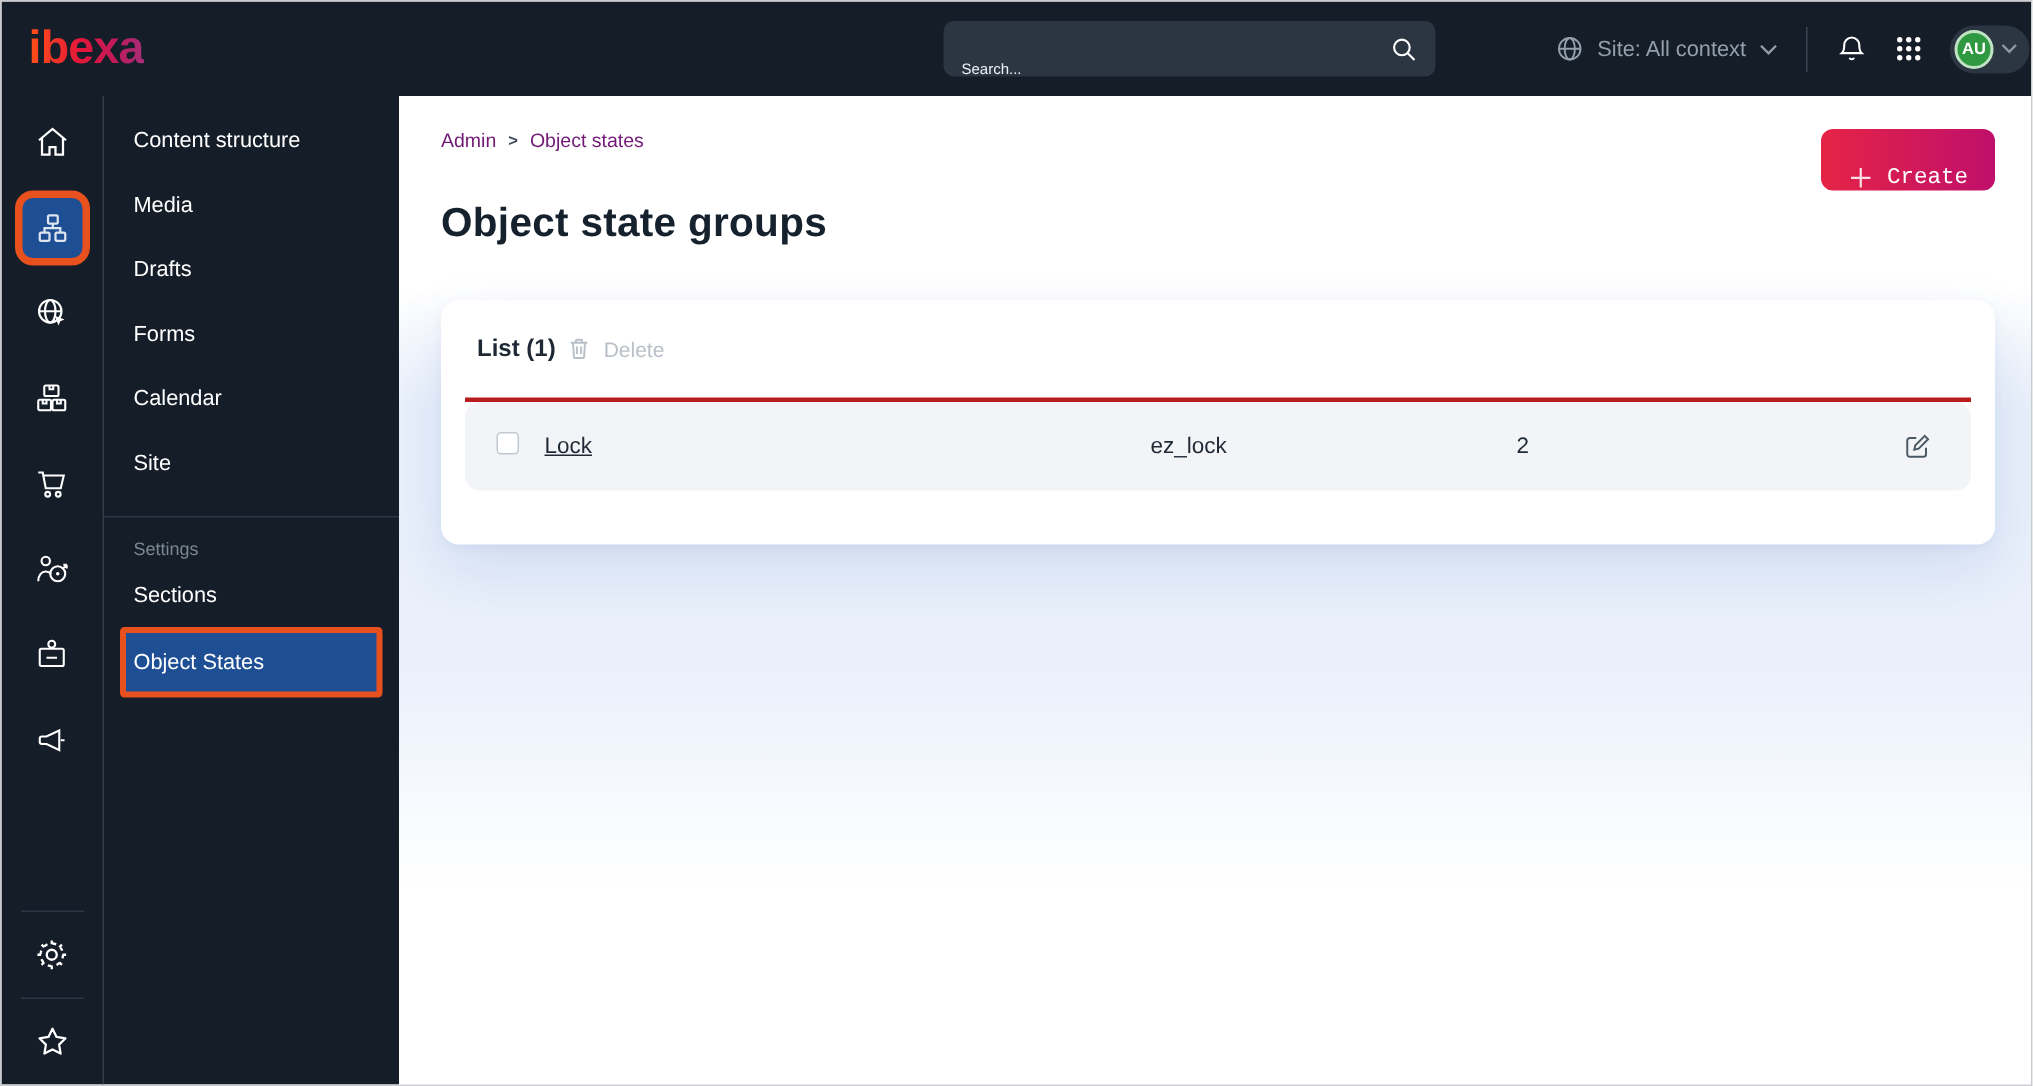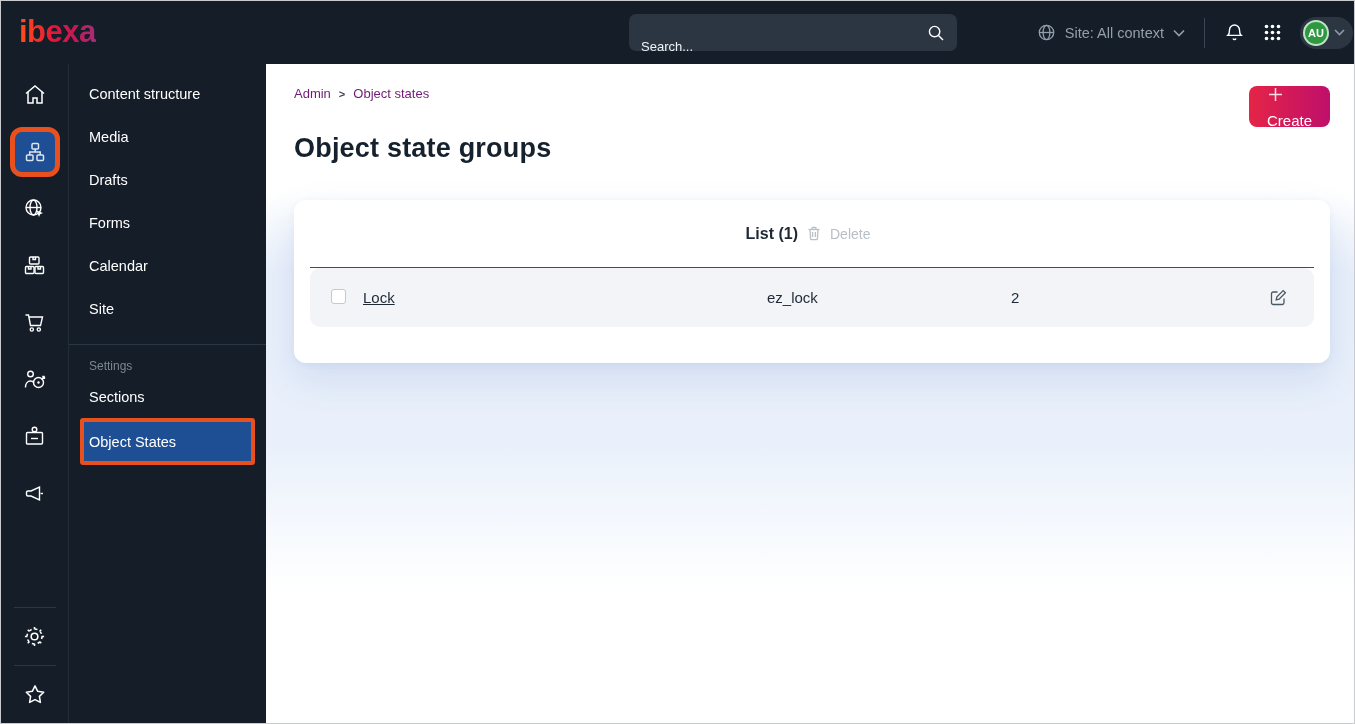--- a/index.html
+++ b/index.html
@@ -6,21 +6,21 @@
   html,body { font-family:"Liberation Sans", sans-serif; background:#e9e9e9; }
   .frame { width:1355px; height:724px; background:#fff; border:1px solid #c9cbcf; overflow:hidden; display:flex; flex-direction:column; }
 
   
   .topbar { position:relative; height:63px; background:#141d28; flex:0 0 63px; }
   .logo { position:absolute; left:18px; top:12px; font-size:31px; font-weight:800; letter-spacing:-.5px;
           background:linear-gradient(90deg,#ff5117 0%,#e4163a 45%,#c01a5a 75%,#a62d77 100%);
           -webkit-background-clip:text; background-clip:text; color:transparent; line-height:38px; }
   .search-wrap { position:absolute; left:628px; top:13px; width:328px; height:37px; background:#2b3642; border-radius:7px;
                  display:flex; align-items:center; padding:0 12px; }
-  .search-wrap input { flex:1; background:transparent; border:none; outline:none; color:#fff; font-size:13px; font-family:inherit;margin-top:28px; }
+  .search-wrap input { flex:1; background:transparent; border:none; outline:none; color:#fff; font-size:10px; font-family:inherit;margin-top:28px; }
   .search-wrap input::placeholder { color:#f0f3f6; opacity:1; }
   .tb-right { position:absolute; right:1px; top:0; height:63px; display:flex; align-items:center; }
   .site-context { display:flex; align-items:center; gap:9px; color:#93a0ab; font-size:14.5px; cursor:pointer; }
   .tb-divider { width:1px; height:30px; background:#3a4654; margin:0 19px; }
   .tb-icon-btn { background:none; border:none; color:#fff; cursor:pointer; display:flex; align-items:center; padding:0; margin-right:18px; }
   .avatar-pill { display:flex; align-items:center; gap:5px; background:#2b3642; border-radius:16px; padding:3px 8px 3px 3px; cursor:pointer; }
   .avatar-circle { width:26px; height:26px; border-radius:50%; background:#2e9940; border:2px solid #bfe3c3; color:#fff;
                    font-size:11px; font-weight:700; display:flex; align-items:center; justify-content:center; }
 
   
@@ -43,28 +43,28 @@
 
   
   .content { flex:1; position:relative; background:#fff; padding:22px 24px 0 28px; overflow:hidden; }
   .content::before { content:""; position:absolute; left:0; right:0; top:128px; height:400px; z-index:0;
     background:linear-gradient(180deg, rgba(233,240,251,0) 0%, #e9f0fb 20%, #e9f0fb 62%, rgba(233,240,251,0) 100%); }
   .content-header { position:relative; z-index:1; display:flex; justify-content:space-between; align-items:flex-start; }
   .breadcrumb { font-size:13px; color:#98a0a9; display:flex; align-items:center; gap:8px; }
   .breadcrumb .sep { color:#3c4956; font-weight:700; font-size:11px; }
   .breadcrumb a { color:#701a75; text-decoration:none; cursor:pointer; }
   .page-title { margin-top:32px; font-size:27px; font-weight:800; color:#16212e; letter-spacing:.2px; }
-  .create-btn { display:flex; align-items:flex-start; gap:9px; height:41px; padding:0 18px; border:none; border-radius:8px;
-                background:linear-gradient(90deg,#e52446 0%,#bf0f6b 100%); color:#fff; font-size:15px; font-family:Liberation Sans, sans-serif; cursor:pointer;flex-direction:column; }
+  .create-btn { display:flex; align-items:flex-end; gap:9px; height:41px; padding:0 18px; border:none; border-radius:8px;
+                background:linear-gradient(90deg,#e52446 0%,#bf0f6b 100%); color:#fff; font-size:15px; font-family:Liberation Mono, monospace; cursor:pointer; }
   .create-btn svg { opacity:.85; }
 
   
   .card { position:relative; z-index:1; margin-top:36px; background:#fff; border-radius:12px; padding:0 16px 36px;
           box-shadow:0 16px 38px rgba(60,100,180,.14), 0 2px 6px rgba(60,100,180,.06); }
-  .card-header { height:68px; display:flex; align-items:center; justify-content:center; padding:0 8px; border-bottom:1px solid #b91c1c; }
+  .card-header { height:68px; display:flex; align-items:center; justify-content:flex-start; padding:0 8px; border-bottom:3px solid #b91c1c; }
   .card-title { font-size:16px; font-weight:700; color:#1f2936; }
   .delete-btn { display:flex; align-items:center; gap:8px; background:none; border:none; color:#b9bfc7; font-size:14px; font-family:inherit; cursor:default; padding:0 8px; }
 
   .grid-row { display:grid; grid-template-columns:53px 404px 244px 243px 1fr; align-items:center; }
   .thead { height:50px; color:#8a919c; font-size:12.5px; }
   .trow { background:#f2f4f7; border-radius:10px; height:59px; color:#1f2936; font-size:15px; }
   .cb { width:15px; height:15px; margin-left:21px; accent-color:#1e4f94; border:1px solid #c3c9d1; border-radius:3px; appearance:none; background:#fff; cursor:pointer; }
   .cell-name a { color:#1f2936; text-decoration:underline; cursor:pointer; }
   .cell-edit { display:flex; justify-content:flex-end; padding-right:26px; }
   .edit-btn { background:none; border:none; color:#4a5864; cursor:pointer; padding:0; display:flex; }

